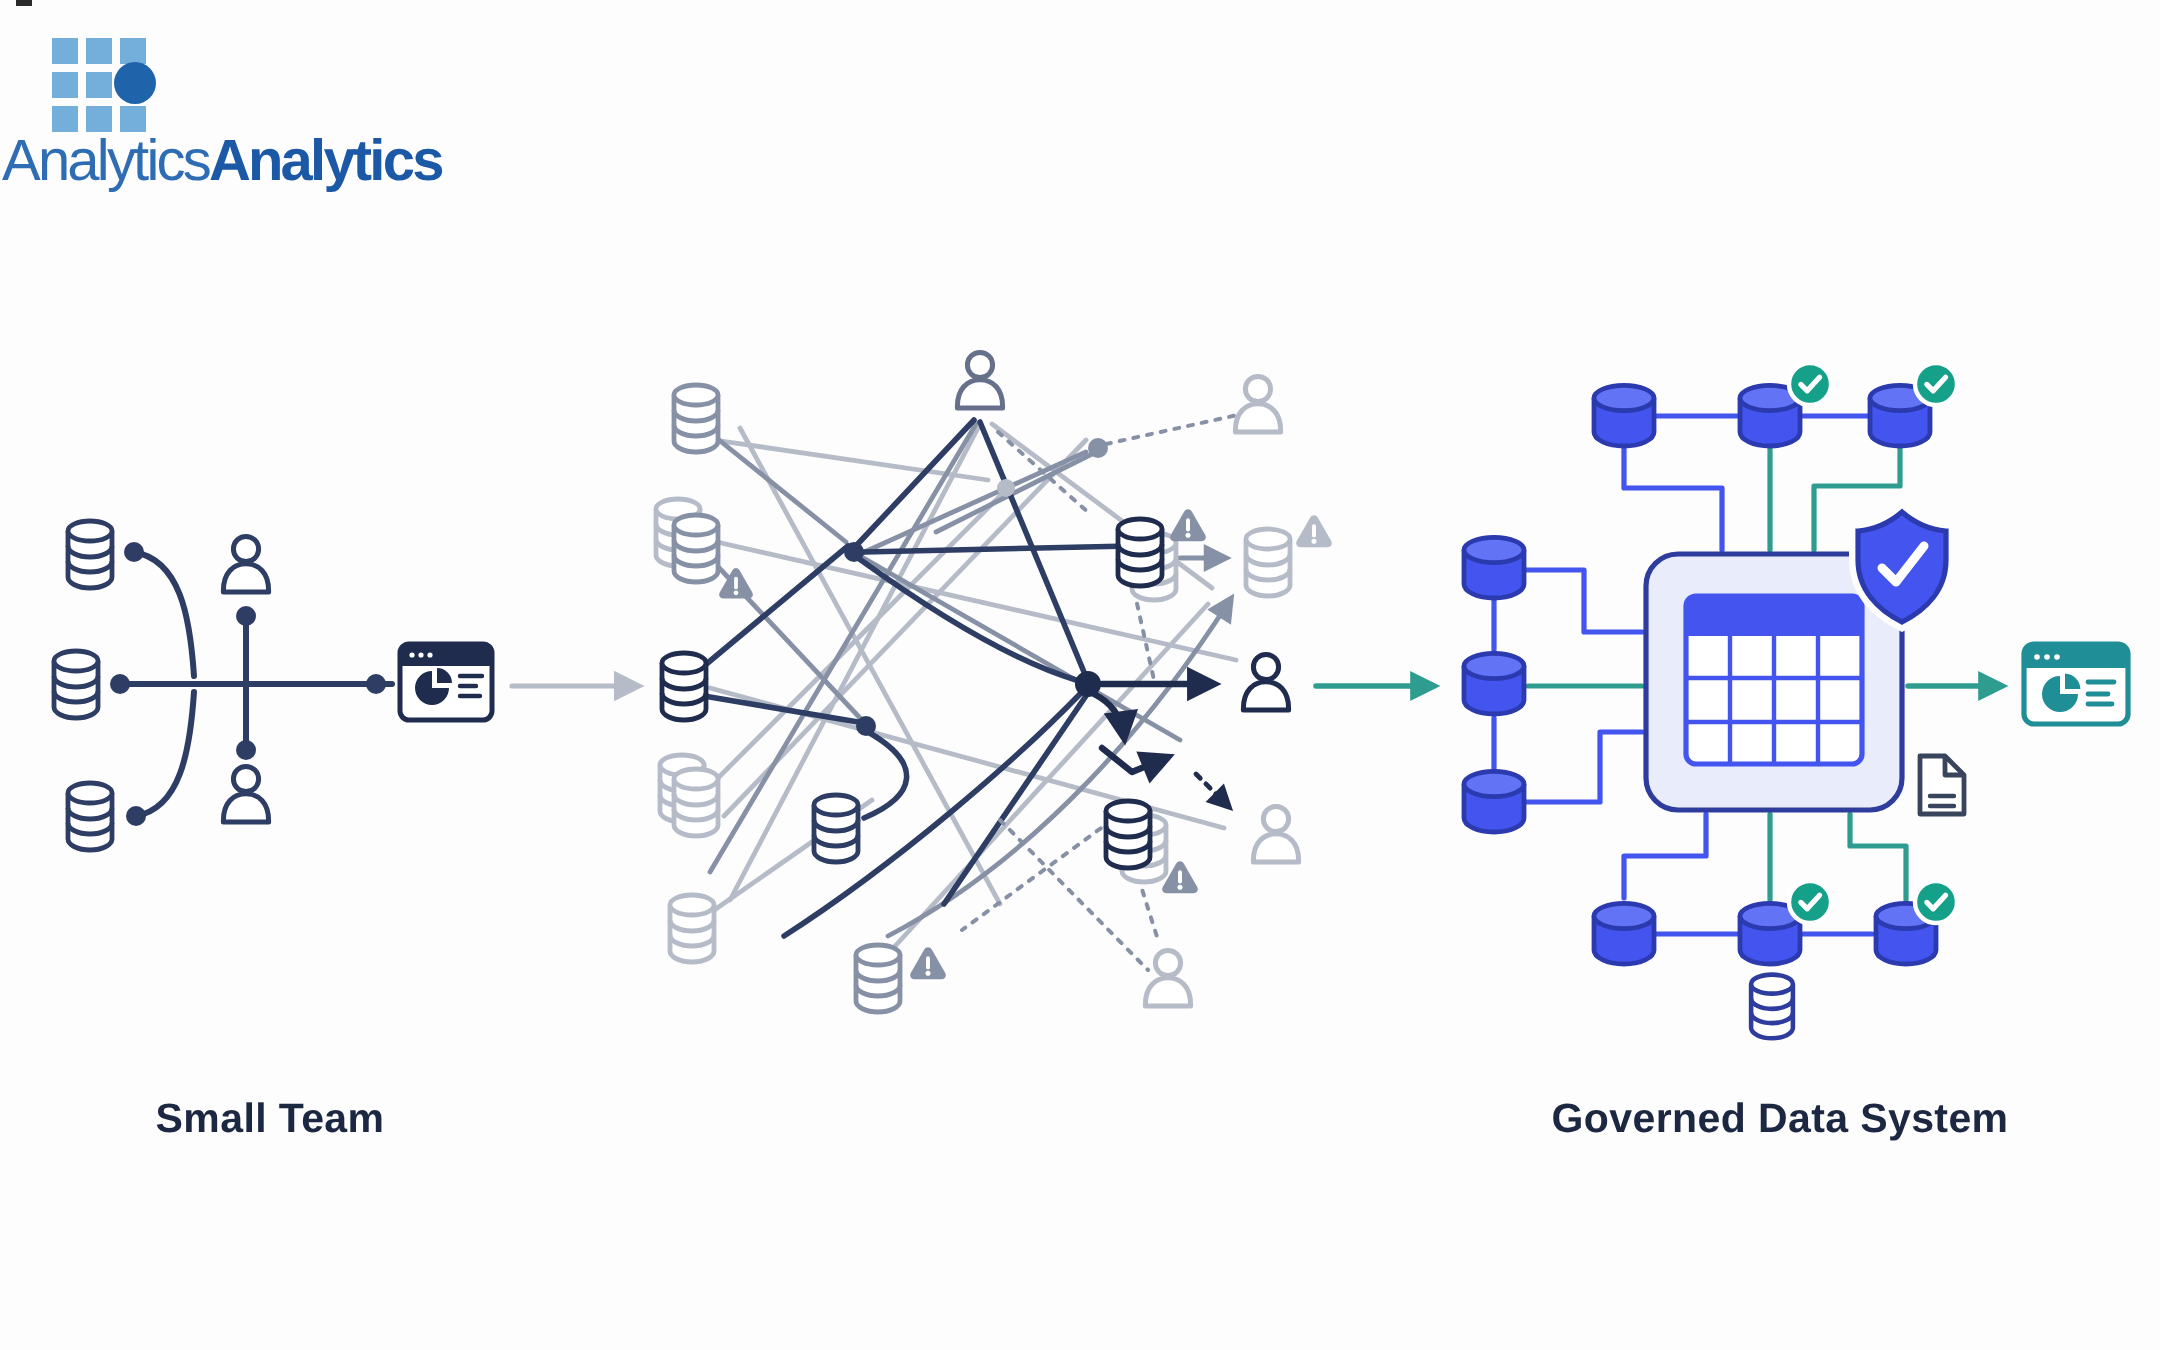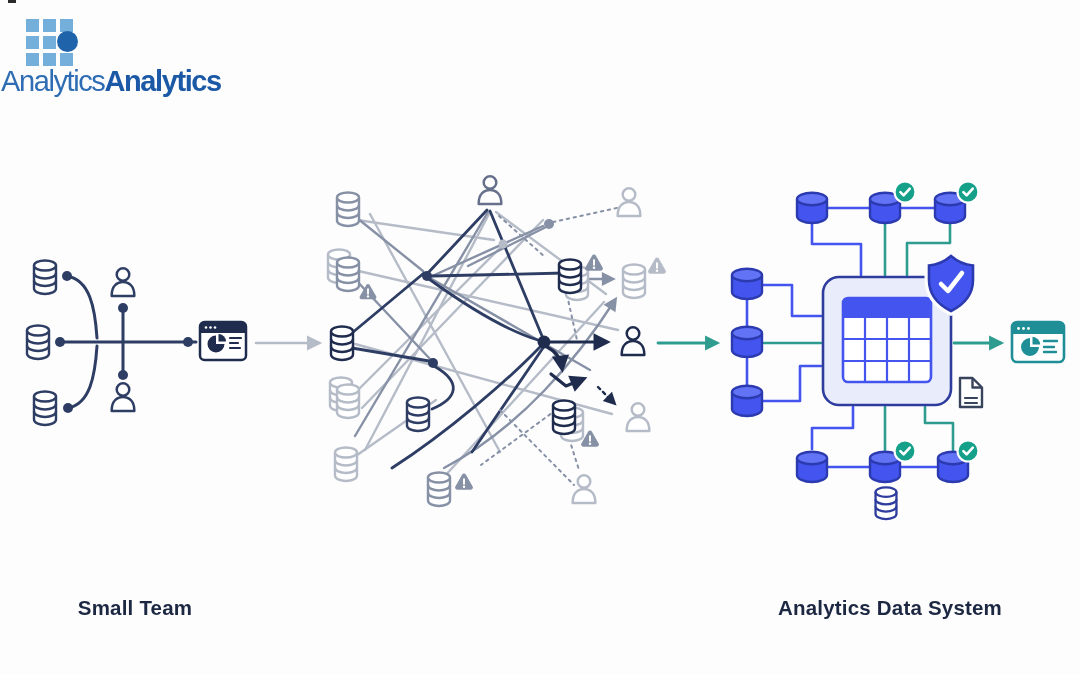--- a/index.html
+++ b/index.html
@@ -22,21 +22,21 @@
   .logo-sq.hidden-cell{visibility:hidden;}
   .logo-dot{position:absolute;left:31px;top:12px;width:21px;height:21px;border-radius:50%;background:var(--c-logo-circle);}
   .logo-text{position:absolute;left:1px;top:65px;font-size:29px;letter-spacing:-1.4px;white-space:nowrap;}
   .logo-text .reg{color:var(--c-logo-text-regular);font-weight:400;}
   .logo-text .bold{color:var(--c-logo-text-bold);font-weight:700;}
 
   .corner-artifact{position:absolute;left:8px;top:0;width:8px;height:3px;background:#2b2b2b;}
 
   
   .stage-label{position:absolute;top:548px;transform:translateX(-50%);
-    font-size:20.5px;font-weight:700;color:var(--c-label-text);letter-spacing:.2px;white-space:nowrap;margin-top:48px;}
+    font-size:20.5px;font-weight:700;color:var(--c-label-text);letter-spacing:.2px;white-space:nowrap;}
   .lbl-1{left:135px;} .lbl-2{left:498px;} .lbl-3{left:890px;}
 
   
   svg.diagram{position:absolute;left:0;top:0;}
   .ln{fill:none;stroke-linecap:round;stroke-linejoin:round;}
   .st-lgray{stroke:var(--c-lgray);} .st-mgray{stroke:var(--c-mgray);}
   .st-navy{stroke:var(--c-navy);}  .st-dnavy{stroke:var(--c-dnavy);}
   .st-blue{stroke:var(--c-blue);}  .st-teal{stroke:var(--c-teal);}
   .fl-lgray{fill:var(--c-lgray);}  .fl-mgray{fill:var(--c-mgray);}
   .fl-navy{fill:var(--c-navy);}    .fl-dnavy{fill:var(--c-dnavy);}
@@ -284,15 +284,15 @@
           <circle cx="1023.5" cy="328.5" r="1.4" fill="#fff"></circle>
           <circle cx="1028.5" cy="328.5" r="1.4" fill="#fff"></circle>
         <path d="M1030,347 V338 A9,9 1 1 0 1039,347 Z" fill="var(--c-teal-dark)"></path>
         <path d="M1032.5,344.5 V336.8 A8,8 0 0 1 1040.2,344.5 Z" fill="var(--c-teal-dark)"></path>
         <path class="ln" stroke="var(--c-teal-dark)" stroke-width="2.4" d="M1044,341 h13 M1044,347 h10 M1044,352 h12"></path>
       </g>
     </g>
   </svg>
 
   <div class="stage-label lbl-1">Small Team</div>
-  <div class="stage-label lbl-3">Analytics Data System</div>
+  <div class="stage-label lbl-3">Governed Data System</div>
 
 </div>
 
 </body></html>

